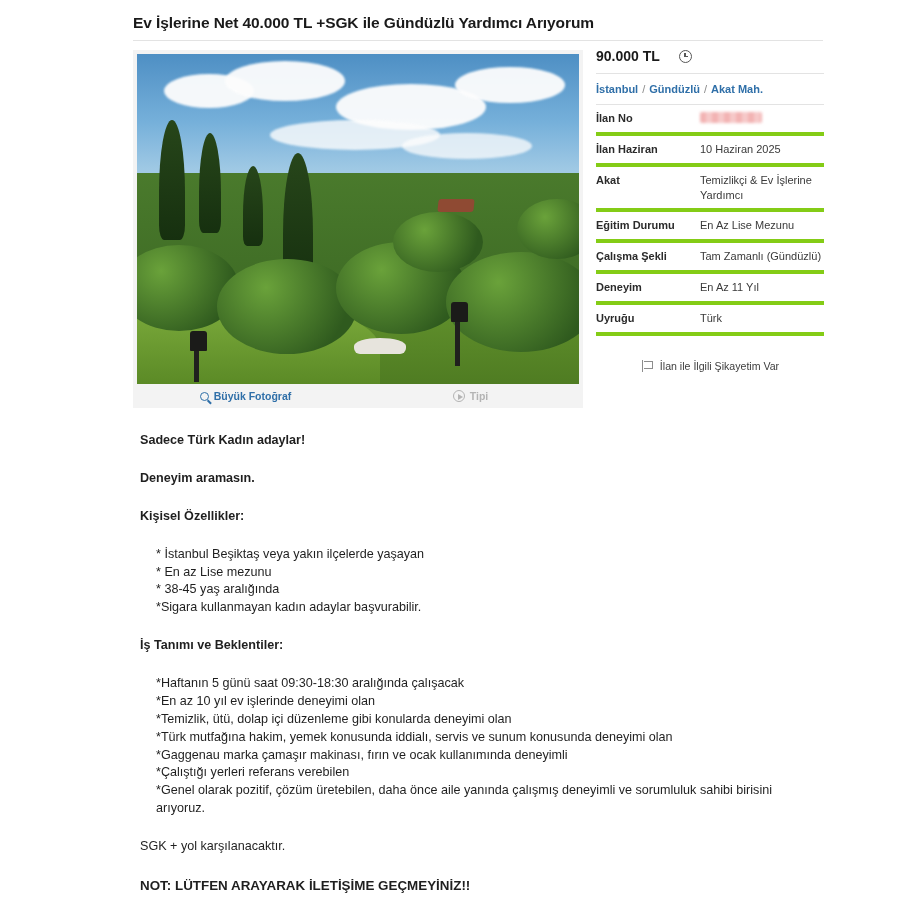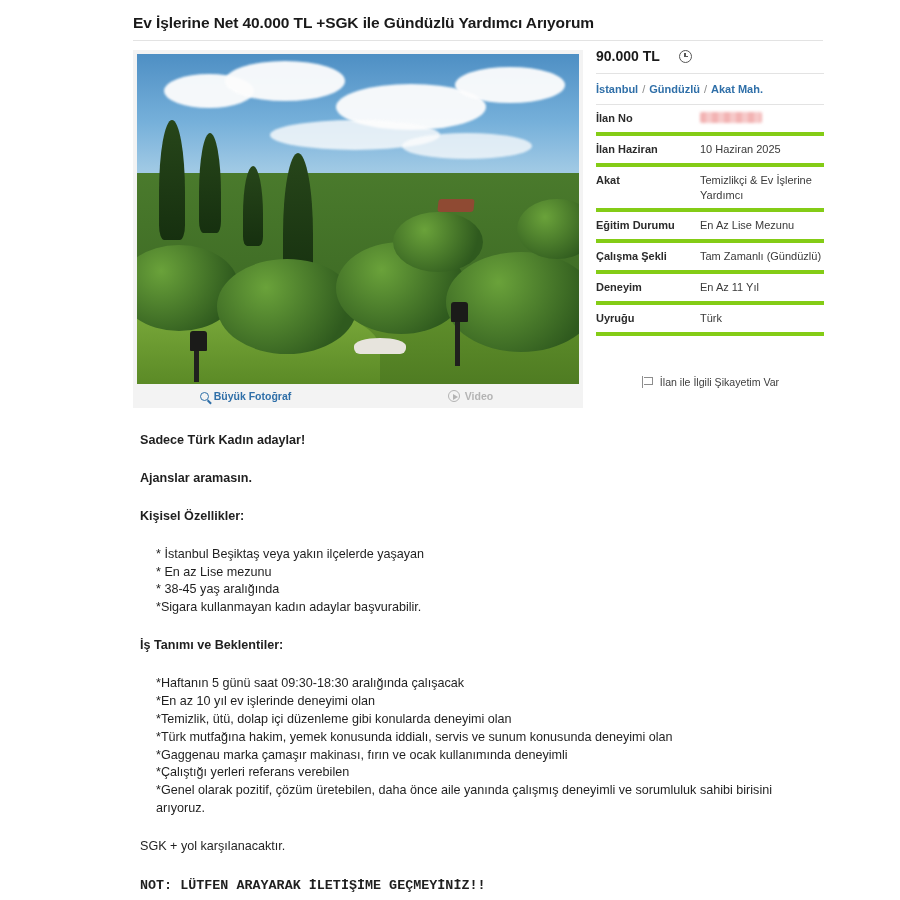--- a/index.html
+++ b/index.html
@@ -261,21 +261,21 @@
     filter: blur(1.6px);
     border-radius: 2px;
     vertical-align: -1px;
   }
 
   .complaint {
     display: flex;
     align-items: center;
     justify-content: center;
     gap: 7px;
-    margin-top: 40px;
+    margin-top: 24px;
     font-size: 10.6px;
     color: #3d3d3d;
     cursor: pointer;
   }
   .flag-icon {
     position: relative;
     width: 12px; height: 12px;
     display: inline-block;
   }
   .flag-icon::before {
@@ -302,21 +302,21 @@
     width: 660px;
     font-size: 12.6px;
     line-height: 1.42;
     color: #1f1f1f;
   }
   .body-text p { margin: 0 0 20px 0; }
   .body-text .b { font-weight: bold; }
   .list-block { margin: 0 0 20px 16px; white-space: pre-line; }
   .note {
     font-weight: bold;
-    font-family: Liberation Mono, monospace;
+    font-family: Liberation Sans, sans-serif;
     font-size: 13.4px;
     margin: 0;
   }
 </style>
 </head>
 <body>
 
 <div id="page">
 
   <div class="title-bar">Ev İşlerine Net 40.000 TL +SGK ile Gündüzlü Yardımcı Arıyorum</div>
@@ -358,21 +358,21 @@
       <div class="umbrella" style="left:49%;top:86%;"></div>
     </div>
 
     <div class="photo-actions">
       <div class="photo-act">
         <span class="mag-icon"></span>
         <span>Büyük Fotoğraf</span>
       </div>
       <div class="photo-act disabled">
         <span class="play-icon"></span>
-        <span>Video</span>
+        <span>Tipi</span>
       </div>
     </div>
   </div>
 
   <div class="detail-col">
 
     <div class="price-row">
       <span class="price">90.000 TL</span>
       <span class="clock-icon"></span>
     </div>
@@ -415,21 +415,21 @@
     </div>
 
     <div class="complaint">
       <span class="flag-icon"></span>
       <span>İlan ile İlgili Şikayetim Var</span>
     </div>
   </div>
 
   <div class="body-text">
     <p class="b">Sadece Türk Kadın adaylar!</p>
-    <p class="b">Ajanslar aramasın.</p>
+    <p class="b">Deneyim aramasın.</p>
     <p class="b">Kişisel Özellikler:</p>
     <div class="list-block">* İstanbul Beşiktaş veya yakın ilçelerde yaşayan
 * En az Lise mezunu
 * 38-45 yaş aralığında
 *Sigara kullanmayan kadın adaylar başvurabilir.</div>
     <p class="b">İş Tanımı ve Beklentiler:</p>
     <div class="list-block">*Haftanın 5 günü saat 09:30-18:30 aralığında çalışacak
 *En az 10 yıl ev işlerinde deneyimi olan
 *Temizlik, ütü, dolap içi düzenleme gibi konularda deneyimi olan
 *Türk mutfağına hakim, yemek konusunda iddialı, servis ve sunum konusunda deneyimi olan

